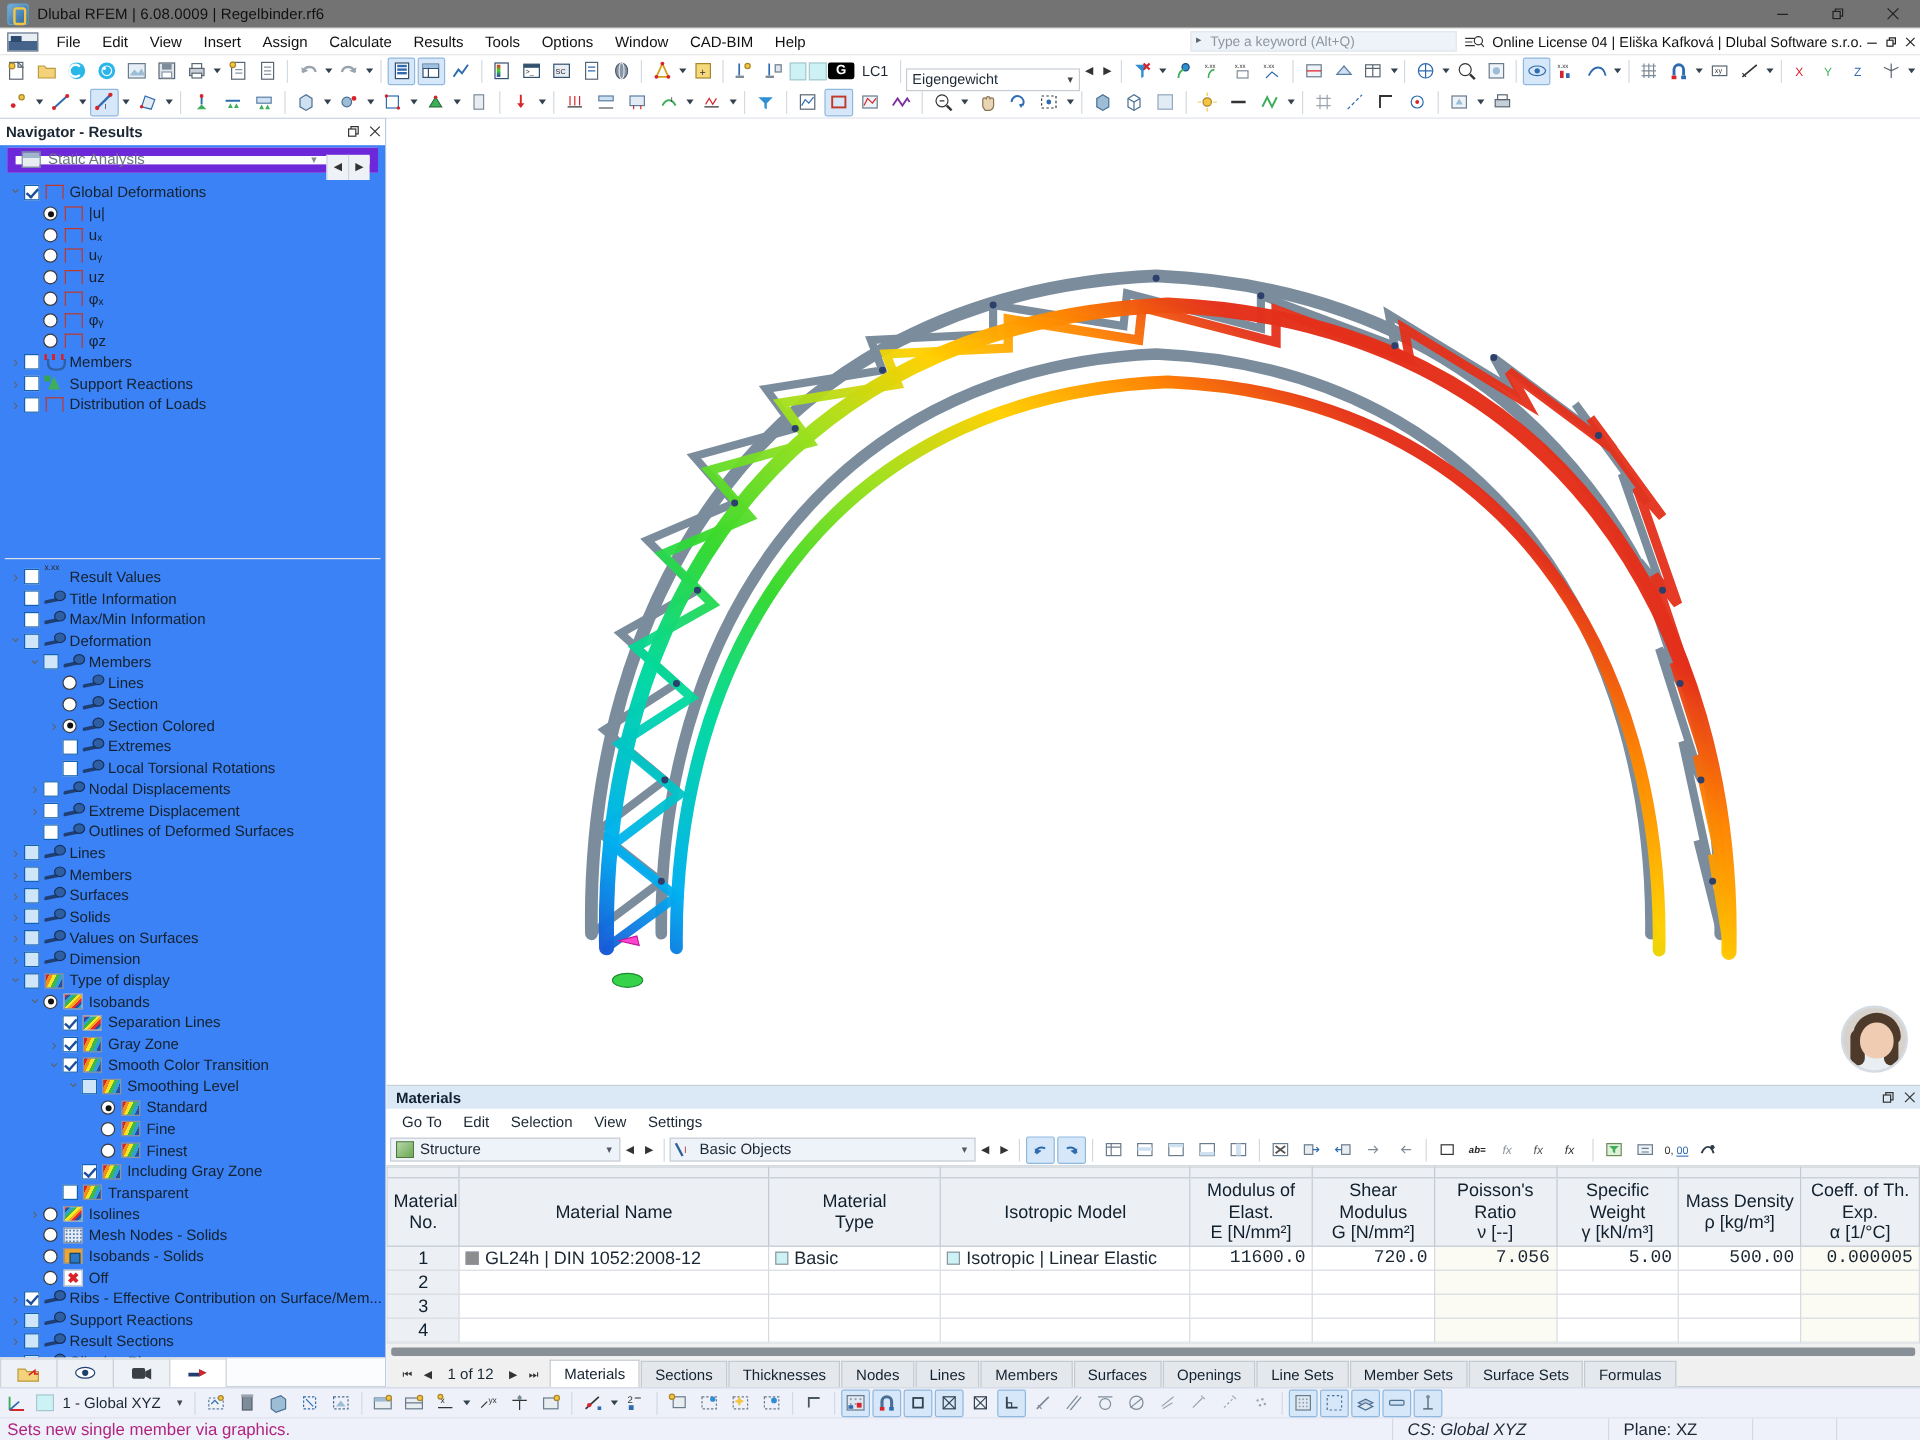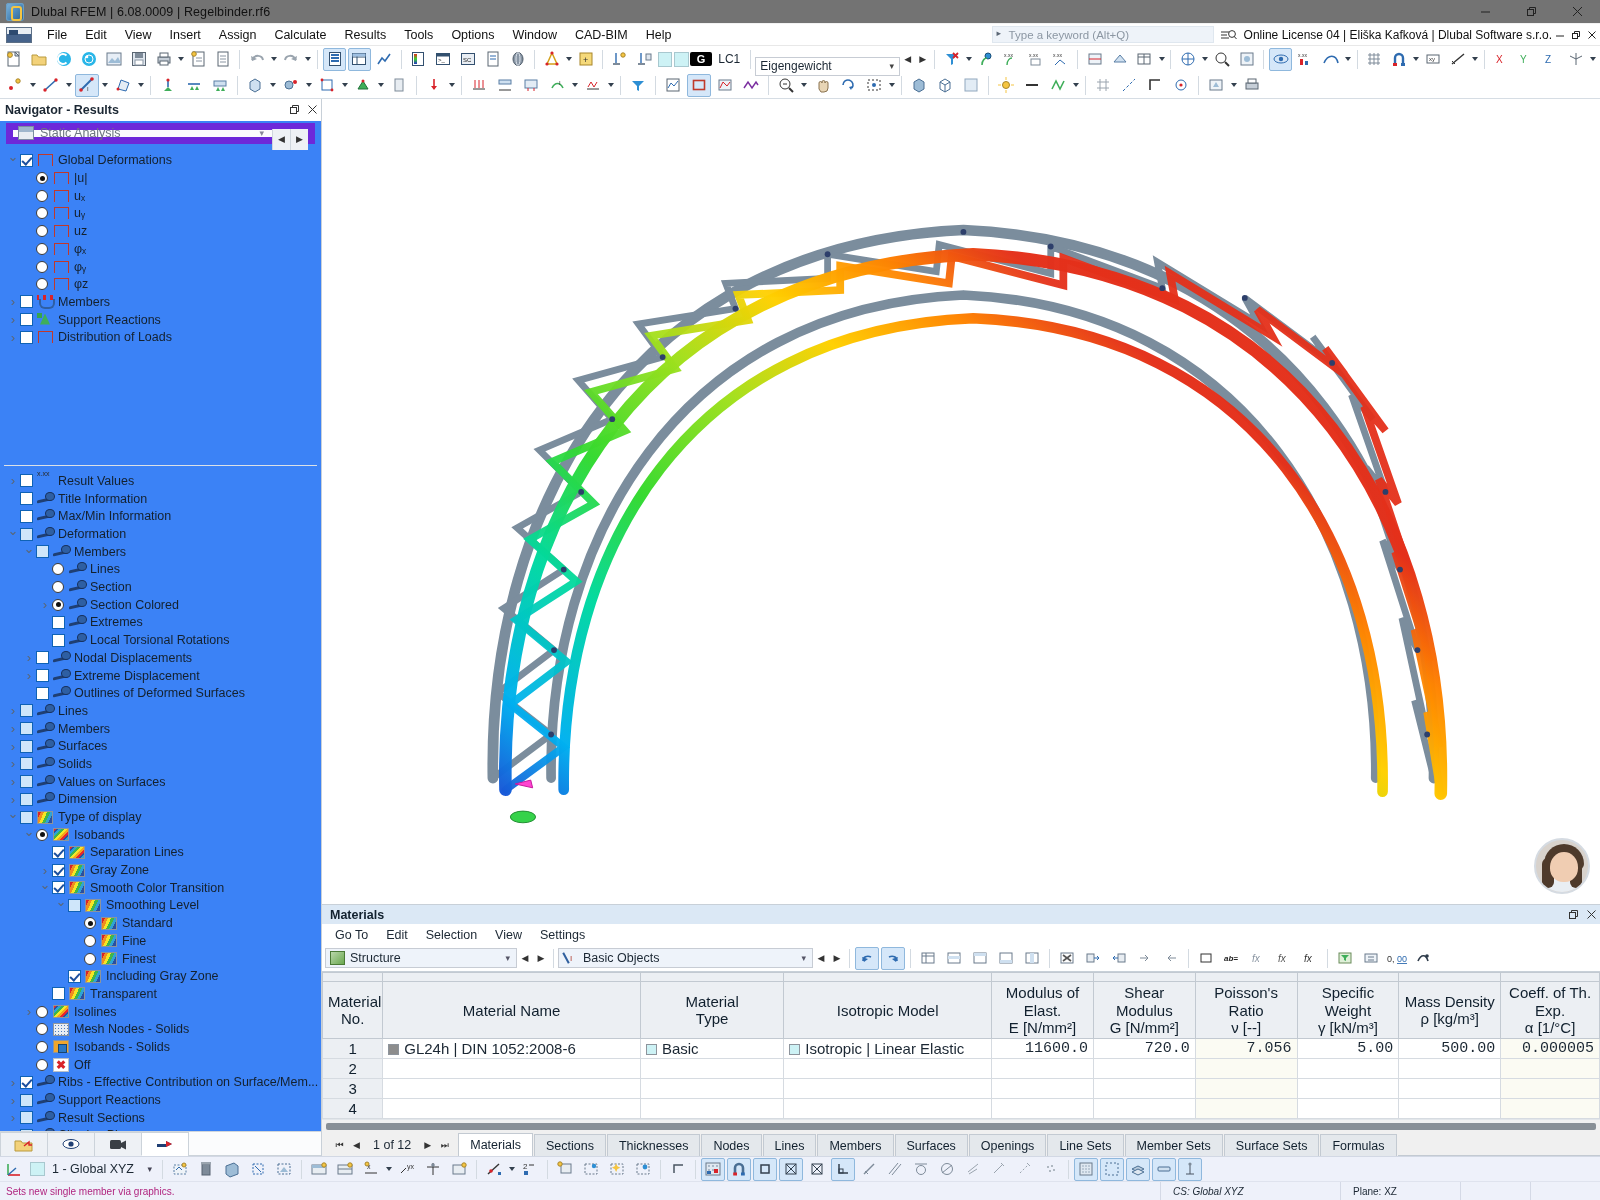--- a/index.html
+++ b/index.html
@@ -214,21 +214,21 @@
   .bottombar { height: 25px; flex: 0 0 25px; background:#eef1fa; display:flex; align-items:center; padding: 0 2px;
       border-top:1px solid #d2d8e4;}
   .cs-combo { width: 130px; height: 19px; background:#eef1fa; display:flex;align-items:center;
       font-size:12.5px; position:relative; padding-left: 2px;}
   .cs-combo .sw { width:15px;height:14px;background:#cdf2f5;border:1px solid #a8c8cf;margin-right:7px;}
   .cs-combo .chev{position:absolute;right:6px;font-size:9px;color:#445;}
   .axisicon { width:20px;height:19px;position:relative;margin:0 4px 0 2px;}
 
   
   .statusbar { height: 19px; flex: 0 0 19px; background:#eef1fa; display:flex; align-items:center;
-      font-size:10px; border-top:1px solid #dfe3ee; }
+      font-size:14px; border-top:1px solid #dfe3ee; }
   .statusbar .msg { color:#b0247f; padding-left: 6px; flex: 1 1 auto;}
   .statusbar .seg { padding: 0 12px; border-left: 1px solid #d4d9e6; height:19px; display:flex;align-items:center;}
   .statusbar .seg.w1{ min-width: 180px; font-style: italic;}
   .statusbar .seg.w2{ min-width: 120px;}
   .statusbar .seg.w3{ min-width: 70px;}
 </style>
 </head>
 <body>
 
 <div id="app">
@@ -1649,21 +1649,21 @@
                 </th>
                 <th>
                   <div>Coeff. of Th. Exp.</div>
                   <div>α [1/°C]</div>
                 </th>
               </tr>
             </thead>
             <tbody id="grid-body">
                 <tr>
                   <td class="idx">1</td>
-                  <td><span class="mat-sw sw-gray"></span><span>GL24h | DIN 1052:2008-6</span></td>
+                  <td><span class="mat-sw sw-gray"></span><span>GL24h | DIN 1052:2008-12</span></td>
                   <td><span class="mat-sw sw-cyan"></span><span>Basic</span></td>
                   <td><span class="mat-sw sw-cyan"></span><span>Isotropic | Linear Elastic</span></td>
                   <td class="num">11600.0</td>
                   <td class="num">720.0</td>
                   <td class="num tint">7.056</td>
                   <td class="num">5.00</td>
                   <td class="num">500.00</td>
                   <td class="num tint">0.000005</td>
                 </tr>
                 <tr>

